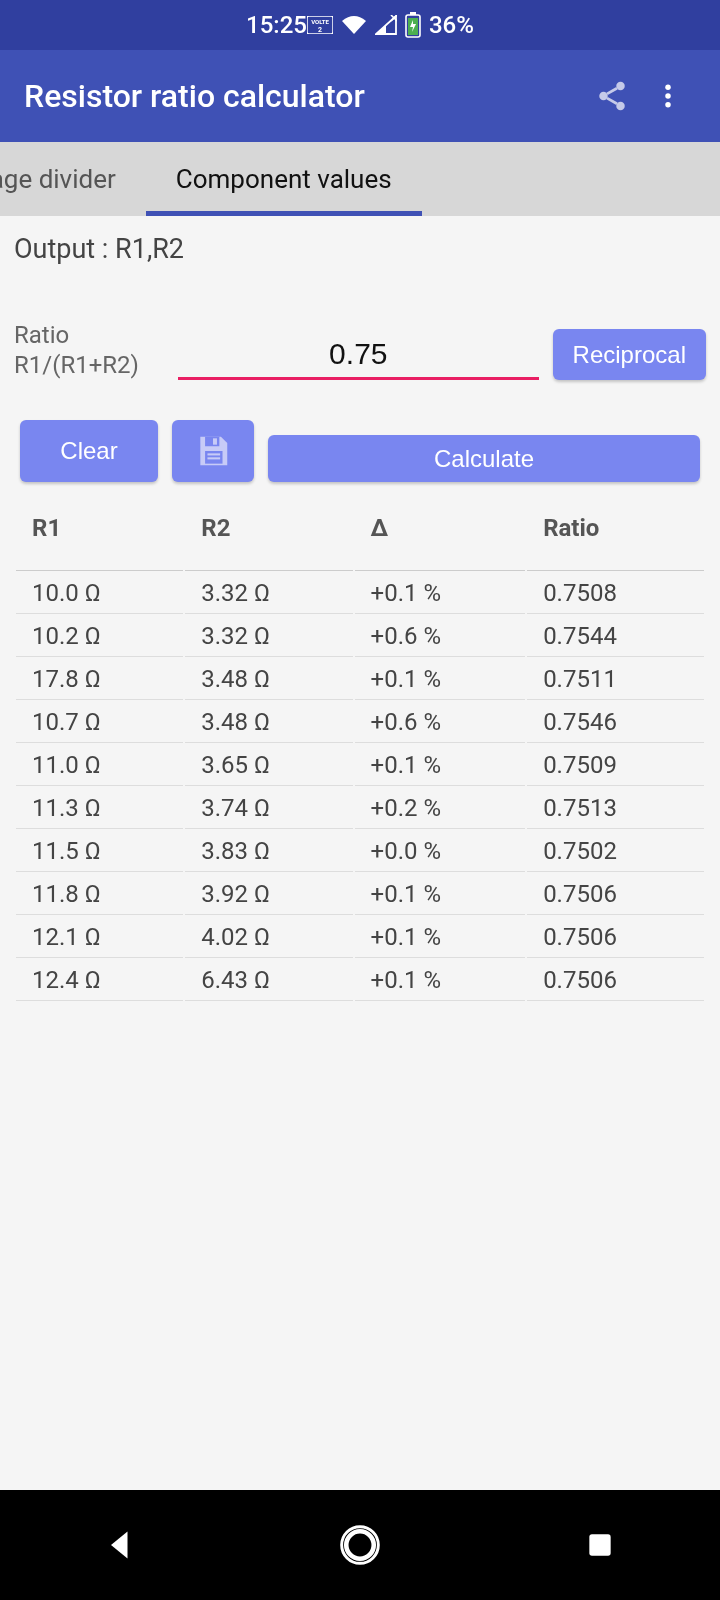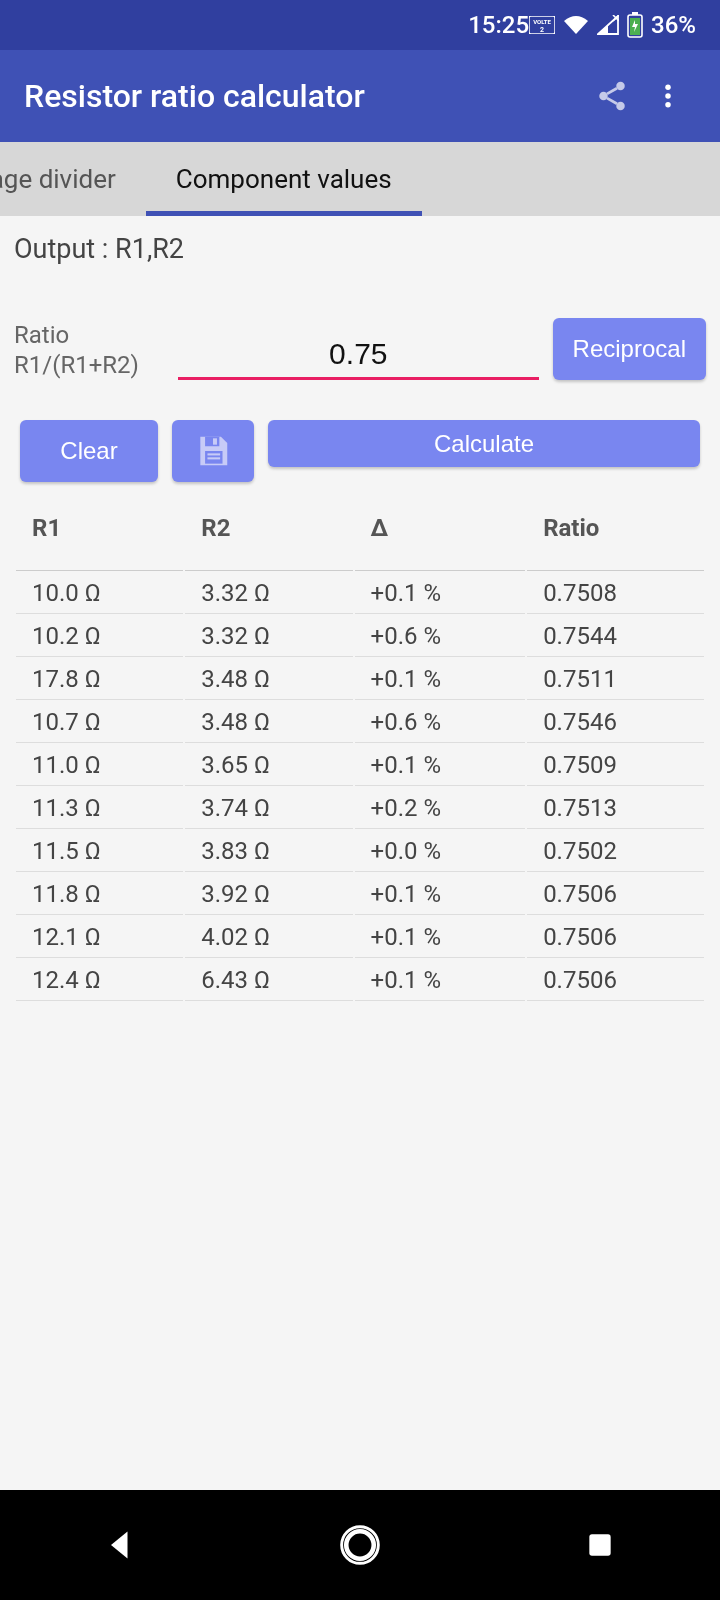--- a/index.html
+++ b/index.html
@@ -10,21 +10,21 @@
     background: #f5f5f5;
     overflow: hidden;
     position: relative;
   }
   .status-bar {
     height: 50px;
     background: #303f9f;
     color: #fff;
     display: flex;
     align-items: center;
-    justify-content: flex-end;
+    justify-content: center;
     padding: 0 24px;
     font-size: 24px;
     font-weight: 500;
   }
   .status-right { display: flex; align-items: center; gap: 8px; }
   .status-icon { display: inline-flex; }
   .app-bar {
     height: 92px;
     background: #3f51b5;
     color: #fff;
@@ -108,22 +108,22 @@
     color: #fff;
     border: none;
     border-radius: 6px;
     font-size: 24px;
     font-weight: 500;
     display: flex;
     align-items: center;
     justify-content: center;
     box-shadow: 0 2px 3px rgba(0,0,0,0.2);
   }
-  .btn-reciprocal { height: 62px; padding: 0 20px; }
-  .button-row { display: flex; gap: 14px; margin: 0 6px 22px 6px; }
+  .btn-reciprocal { height: 51px; padding: 0 20px; }
+  .button-row { display: flex; gap: 14px; margin: 0 6px 22px 6px; align-items: flex-end; }
   .btn-clear { width: 138px; height: 62px; }
   .btn-save { width: 82px; height: 62px; }
   .btn-calc { flex: 1; height: 47px; }
   .table { width: calc(100% - 0px); }
   .table thead th {
     text-align: left;
     font-size: 24px;
     font-weight: 700;
     color: #555;
     padding: 8px 4px 28px 16px;

